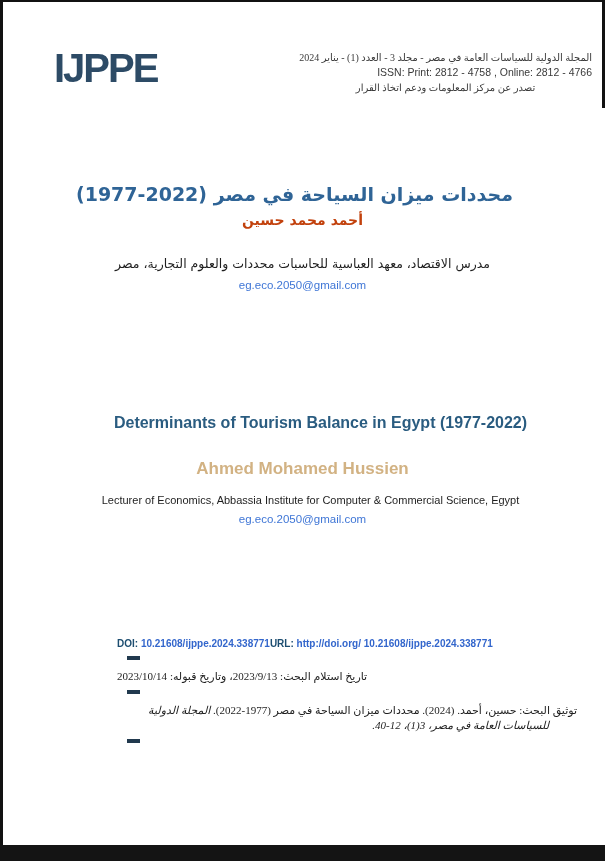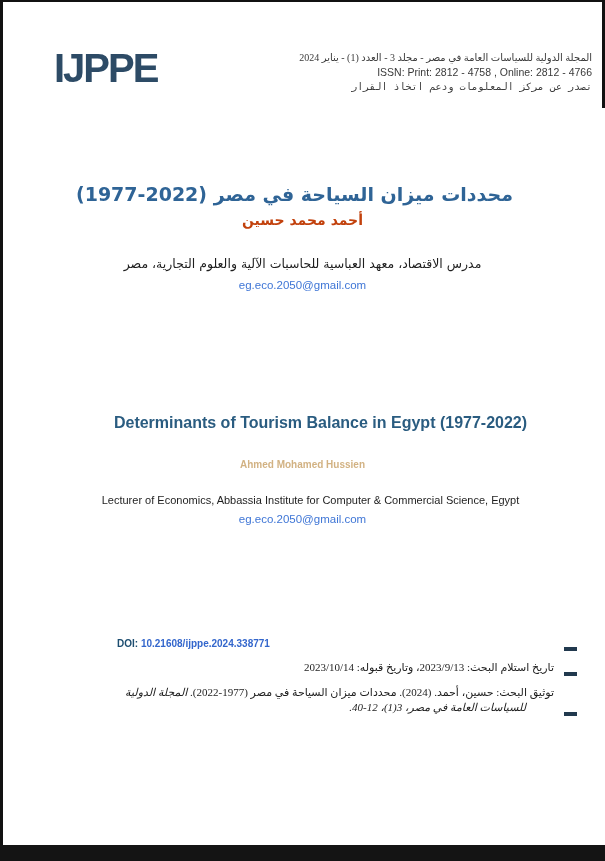--- a/index.html
+++ b/index.html
@@ -18,21 +18,21 @@
     position:absolute;left:54px;top:46px;
     font-family:"Liberation Sans",sans-serif;font-weight:800;font-size:40px;
     letter-spacing:-2px;color:#2d4b66;line-height:44px;
   }
   .header-block{
     position:absolute;right:13px;top:50px;text-align:right;
     color:#3a3a3a;font-size:10px;line-height:15px;margin-left:27px;
   }
   .hdr-ar{font-family:"Liberation Serif","DejaVu Sans",serif;}
   .hdr-issn{font-family:"Liberation Sans",sans-serif;font-size:10.5px;}
-  .hdr-pub{font-family:Liberation Mono, monospace;}
+  .hdr-pub{font-family:Liberation Serif, serif;text-align:center;}
 
   
   .ar-title{
     position:absolute;left:0;right:16px;top:183px;text-align:center;
     font-family:"DejaVu Sans",sans-serif;font-weight:bold;font-size:19px;color:#2f6496;
   }
   .ar-author{
     position:absolute;left:0;right:0;top:212px;text-align:center;
     font-family:"DejaVu Sans",sans-serif;font-weight:bold;font-size:14px;color:#c2410c;
   }
@@ -43,34 +43,34 @@
   .email{color:#3f76d6;text-decoration:none;cursor:pointer;}
   .ar-email{position:absolute;left:0;right:0;top:279px;text-align:center;font-size:11.5px;}
 
   
   .en-title{
     position:absolute;left:0;right:0;top:414px;text-align:center;
     font-weight:bold;font-size:16px;color:#2a5c80;margin-left:36px;
   }
   .en-author{
     position:absolute;left:0;right:0;top:459px;text-align:center;
-    font-weight:bold;font-size:10px;color:#d2b283;
+    font-weight:bold;font-size:17px;color:#d2b283;
   }
   .en-affil{
     position:absolute;left:16px;right:0;top:494px;text-align:center;
     font-size:11px;color:#1e1e1e;
   }
   .en-email{position:absolute;left:0;right:0;top:513px;text-align:center;font-size:11.5px;}
 
   
   .meta-rows{
     position:absolute;right:28px;left:117px;top:637px;
     display:flex;flex-direction:column;gap:9px;
   }
-  .meta-row{display:flex;align-items:flex-end;}
+  .meta-row{display:flex;align-items:flex-start;flex-direction:column;}
   .meta-row .content{flex:1;}
   .bullet{
     flex:0 0 auto;width:13px;height:4px;background:#21394e;
     margin-left:10px;margin-top:5px;
   }
   .doi-inner{
     flex:1;display:flex;justify-content:space-between;
     font-size:10px;font-weight:bold;line-height:14px;
   }
   .meta-label{color:#1c4d70;}
@@ -96,33 +96,34 @@
   <div class="logo">IJPPE</div>
 
   <div class="header-block">
     <div class="hdr-ar" dir="rtl">المجلة الدولية للسياسات العامة في مصر - مجلد 3 - العدد (1) - يناير 2024</div>
     <div class="hdr-issn">ISSN: Print: 2812 - 4758 , Online: 2812 - 4766</div>
     <div class="hdr-pub" dir="rtl">تصدر عن مركز المعلومات ودعم اتخاذ القرار</div>
   </div>
 
   <div class="ar-title" dir="rtl">محددات ميزان السياحة في مصر (2022-1977)</div>
   <div class="ar-author" dir="rtl">أحمد محمد حسين</div>
-  <div class="ar-affil" dir="rtl">مدرس الاقتصاد، معهد العباسية للحاسبات الآلية والعلوم التجارية، مصر</div>
+  <div class="ar-affil" dir="rtl">مدرس الاقتصاد، معهد العباسية للحاسبات محددات والعلوم التجارية، مصر</div>
   <div class="ar-email"><a class="email">eg.eco.2050@gmail.com</a></div>
 
   <div class="en-title">Determinants of Tourism Balance in Egypt (1977-2022)</div>
   <div class="en-author">Ahmed Mohamed Hussien</div>
   <div class="en-affil">Lecturer of Economics, Abbassia Institute for Computer &amp; Commercial Science, Egypt</div>
   <div class="en-email"><a class="email">eg.eco.2050@gmail.com</a></div>
 
   <div class="meta-rows">
 
     <div class="meta-row">
       <div class="doi-inner">
         <span><span class="meta-label">DOI:</span> <a class="meta-link">10.21608/ijppe.2024.338771</a></span>
+        <span><span class="meta-label">URL:</span> <a class="meta-link">http://doi.org/ 10.21608/ijppe.2024.338771</a></span>
       </div>
       <span class="bullet"></span>
     </div>
 
     <div class="meta-row">
       <div class="content ar-meta" dir="rtl">تاريخ استلام البحث: 2023/9/13، وتاريخ قبوله: 2023/10/14</div>
       <span class="bullet"></span>
     </div>
 
     <div class="meta-row">

